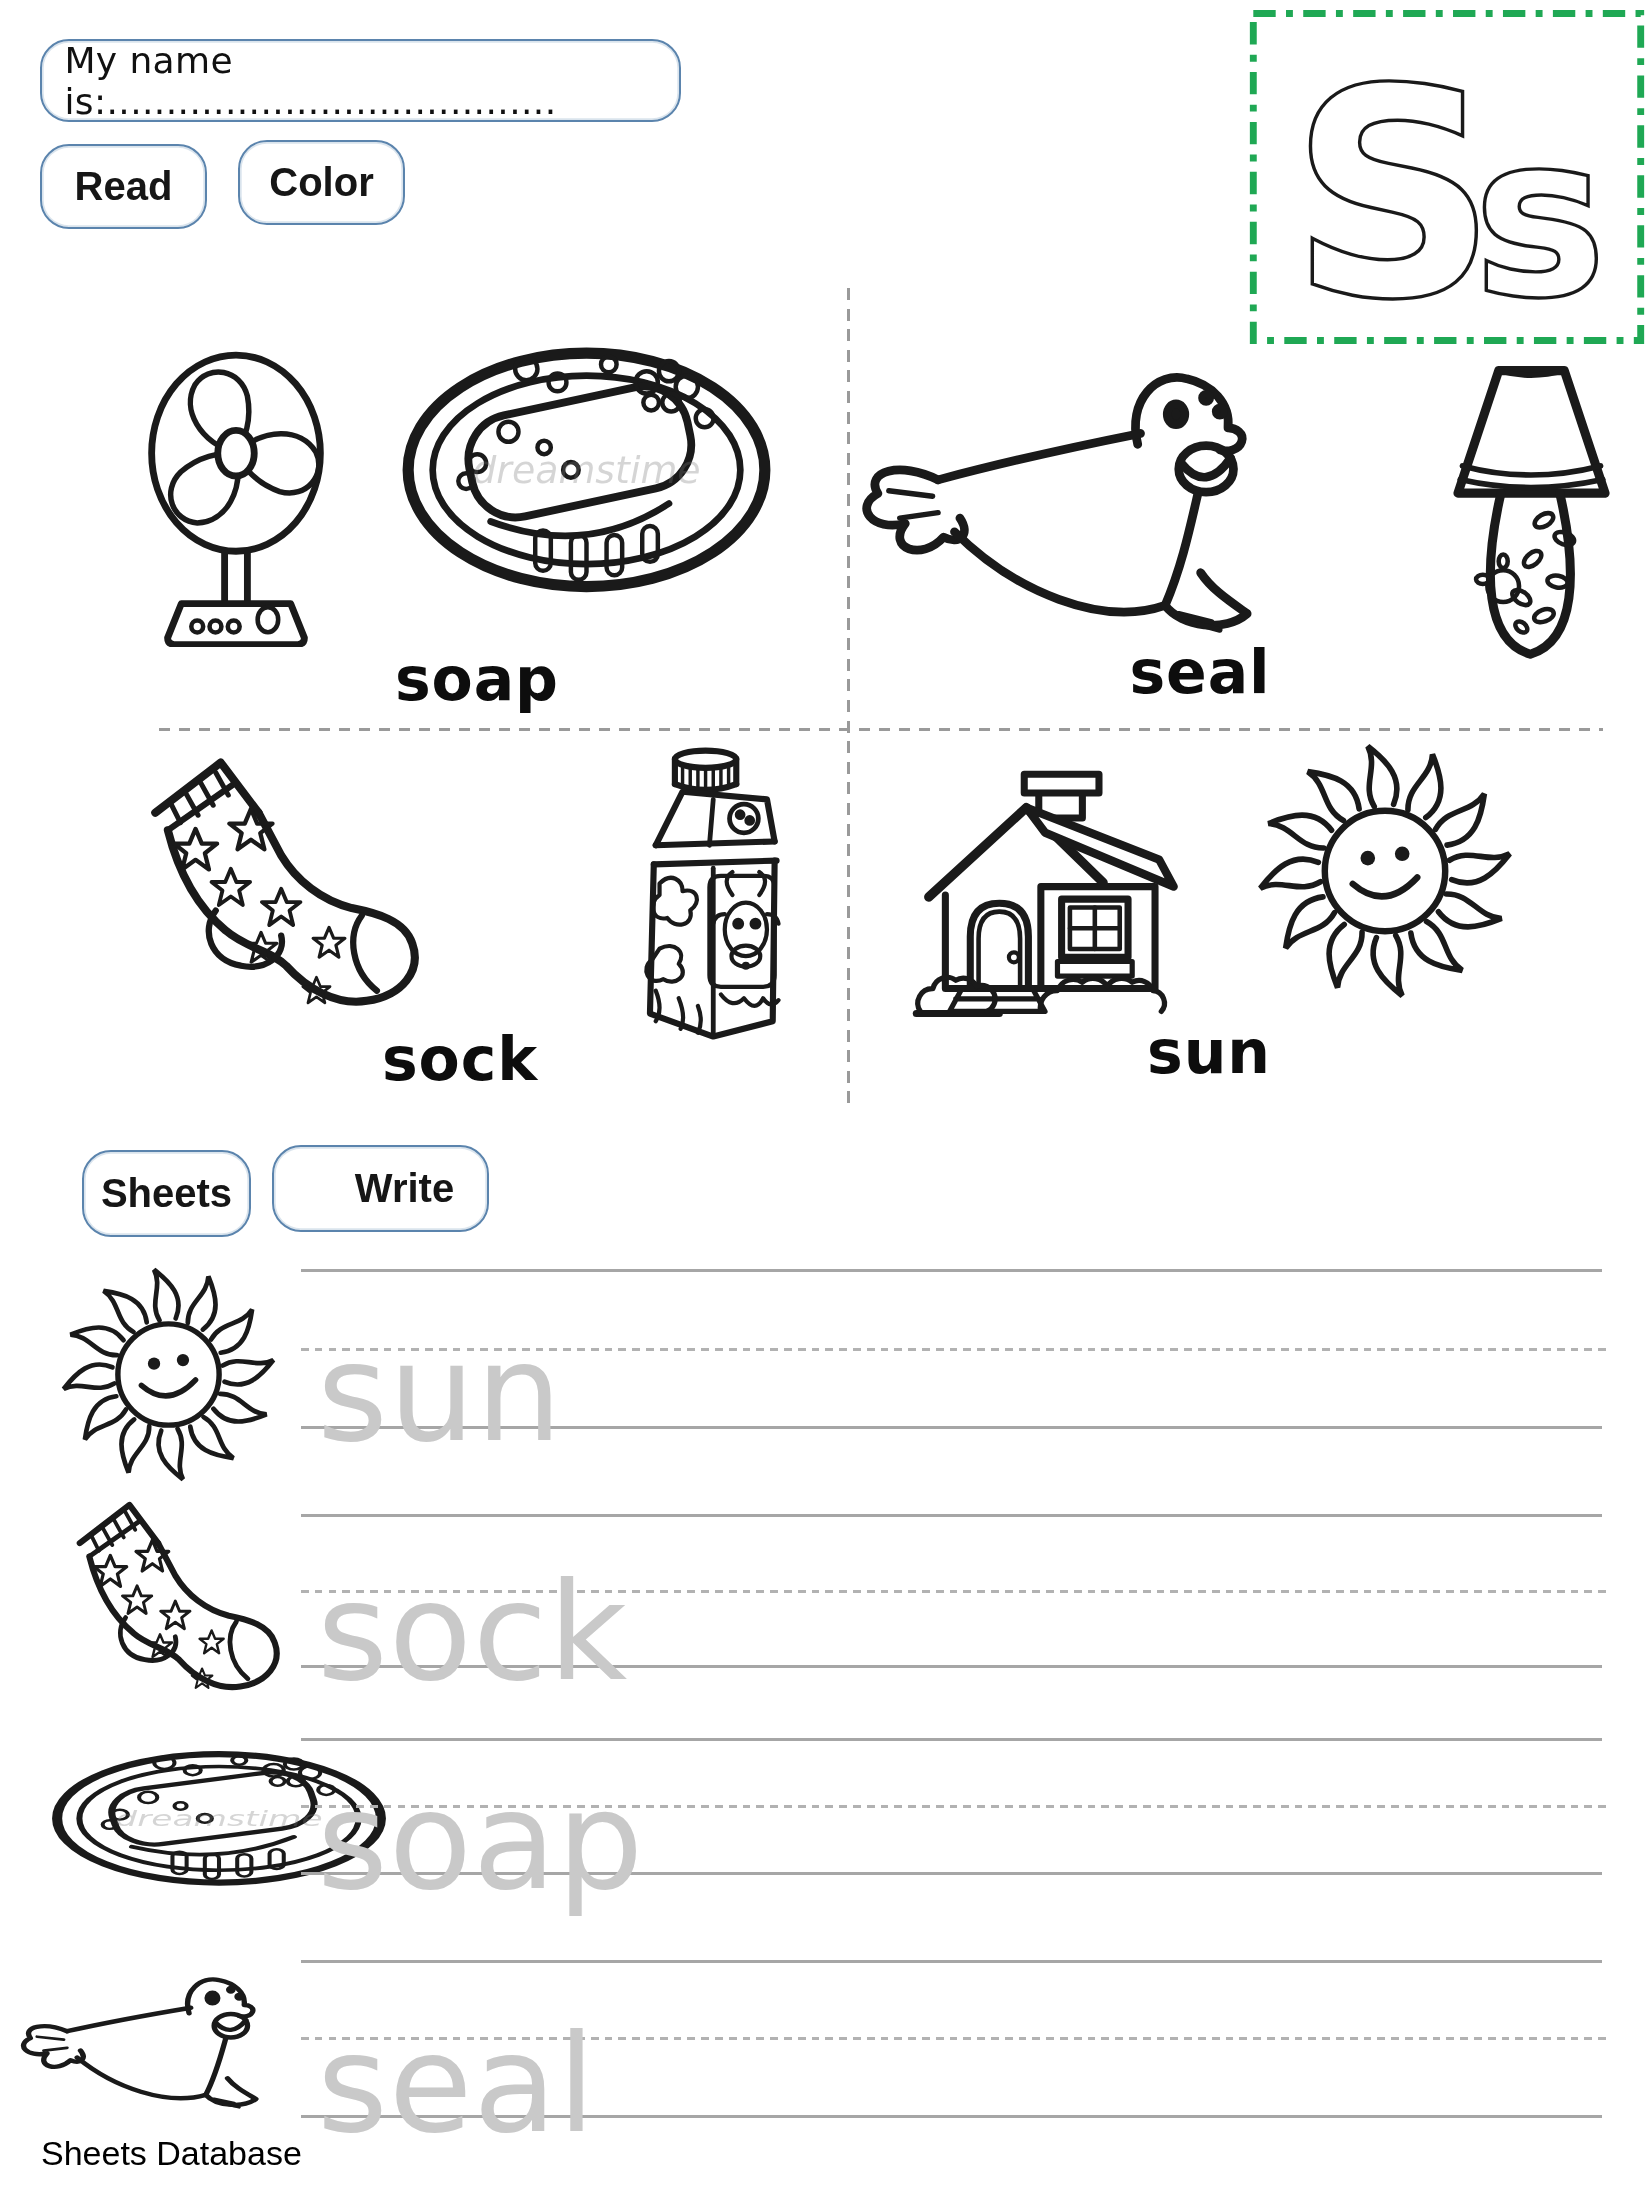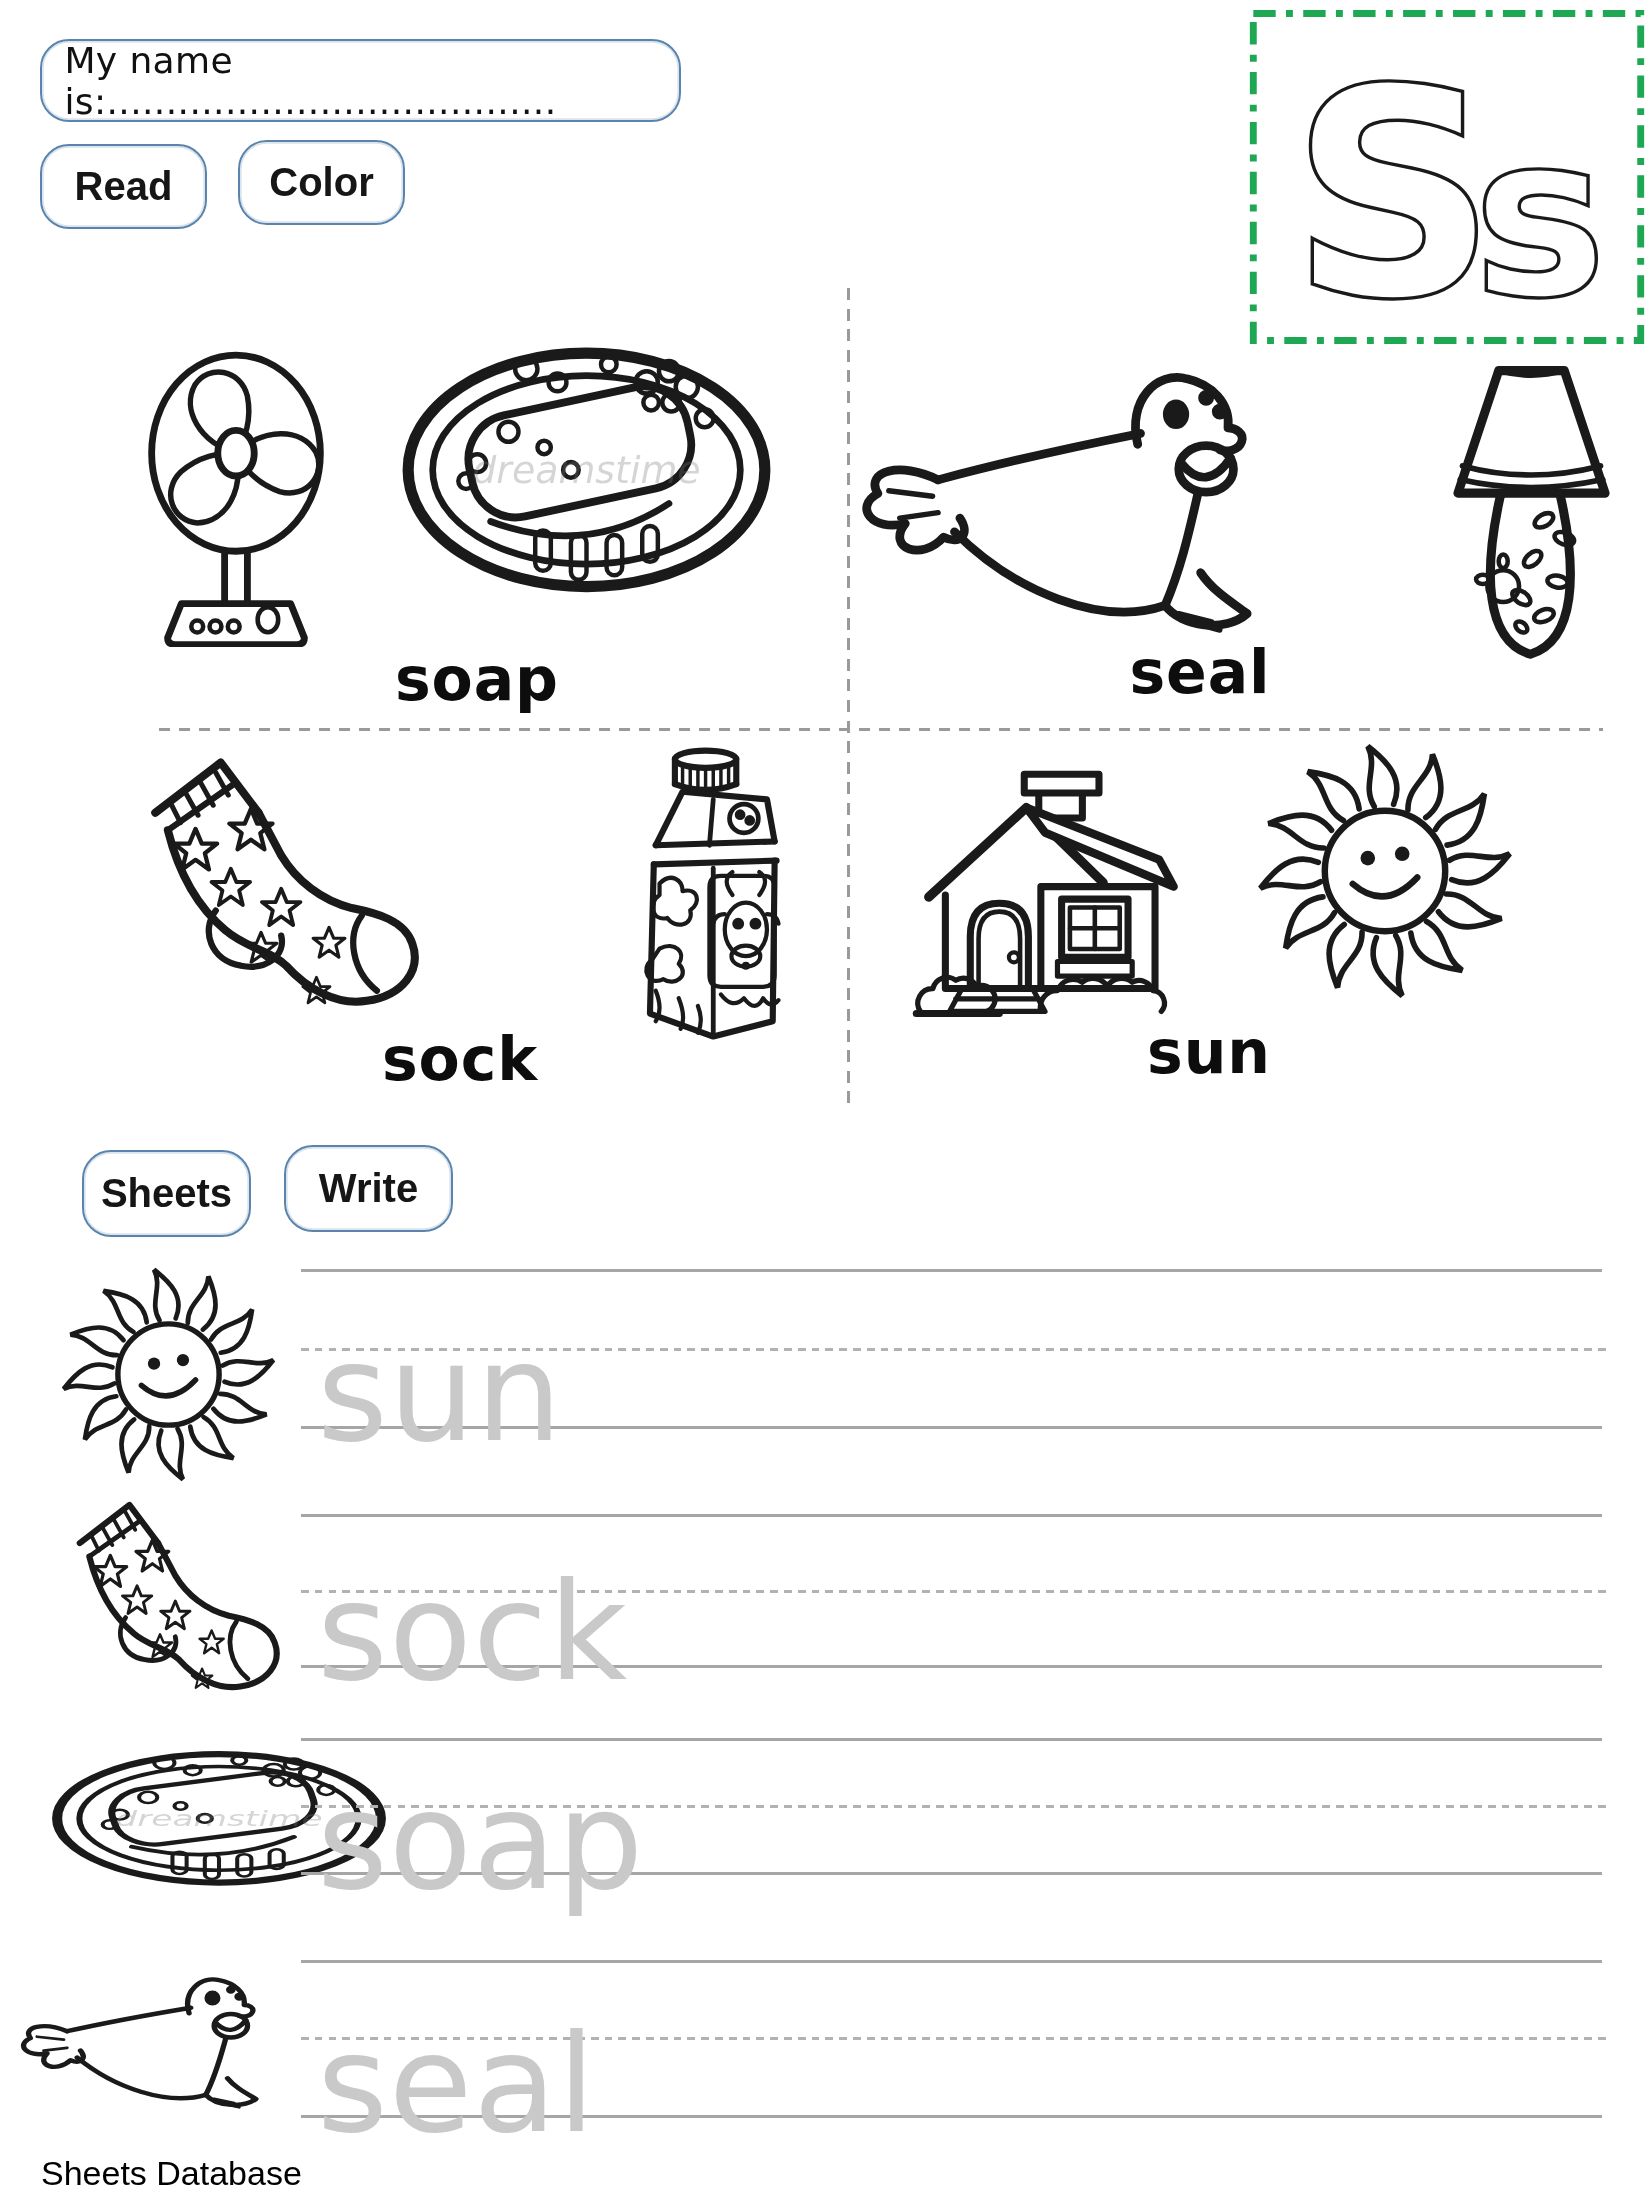--- a/index.html
+++ b/index.html
@@ -10,39 +10,39 @@
   
   .frame{border:2.6px solid #5b84ad;border-radius:29px;background:#fff;
          box-shadow:inset 0 0 0 1.7px rgba(122,157,192,.28);}
   .name-box{left:40px;top:39px;width:637px;height:79px;display:flex;align-items:center;}
   .name-box span{font-size:36px;padding-left:22.4px;letter-spacing:0.4px;}
   .btn{display:flex;align-items:center;justify-content:center;
        font-family:"Liberation Sans",sans-serif;font-size:40px;color:#161616;font-weight:bold;}
   .btn-read {left:40px; top:144px;width:163px;height:81px;}
   .btn-color{left:238px;top:140px;width:163px;height:81px;}
   .btn-trace{left:82px; top:1150px;width:165px;height:83px;}
-  .btn-write{left:284px;top:1145px;width:165px;height:83px;}
+  .btn-write{left:272px;top:1145px;width:165px;height:83px;padding-left:48px;}
 
   
   .vdash{left:847px;top:288px;width:2.6px;height:822px;
          background:repeating-linear-gradient(to bottom,#9a9a9a 0 12px,rgba(0,0,0,0) 12px 20.6px);}
   .hdash{left:159px;top:728px;width:1444px;height:2.6px;
          background:repeating-linear-gradient(to right,#9a9a9a 0 11.2px,rgba(0,0,0,0) 11.2px 20px);}
 
   
   .word-label{width:258px;text-align:center;font-size:60px;font-weight:bold;letter-spacing:0.9px;color:#0d0d0d;}
 
   
   .tline{height:2.6px;background:#a6a6a6;}
   .tline-dash{height:2.6px;
          background:repeating-linear-gradient(to right,#b2b2b2 0 7.7px,rgba(0,0,0,0) 7.7px 13.8px);}
   .trace-word{font-size:136px;line-height:1;color:#c9c9c9;letter-spacing:0.9px;
               font-family:"DejaVu Sans",sans-serif;}
 
-  .footer-brand{left:41px;top:2134px;font-family:"Liberation Sans",sans-serif;font-size:34px;color:#000;margin-top:20px;}
+  .footer-brand{left:41px;top:2134px;font-family:"Liberation Sans",sans-serif;font-size:34px;color:#000;}
 
   svg.art{overflow:visible;}
 </style>
 </head>
 <body>
 
 <svg style="position:absolute;width:0;height:0" aria-hidden="true">
   <defs>
     <path id="star5" d="M0 -9 L2.6 -2.8 L9 -2.8 L3.9 1.2 L5.6 8 L0 4 L-5.6 8 L-3.9 1.2 L-9 -2.8 L-2.6 -2.8 Z" fill="none" stroke="#1a1a1a" stroke-width="1.8" stroke-linejoin="round"></path>
     <path id="sunray" d="M55 30 C 49 20 57 12 52 2 C 61 9 69 17 64 29" fill="none" stroke="#1a1a1a" stroke-width="2.6" stroke-linecap="round"></path>

